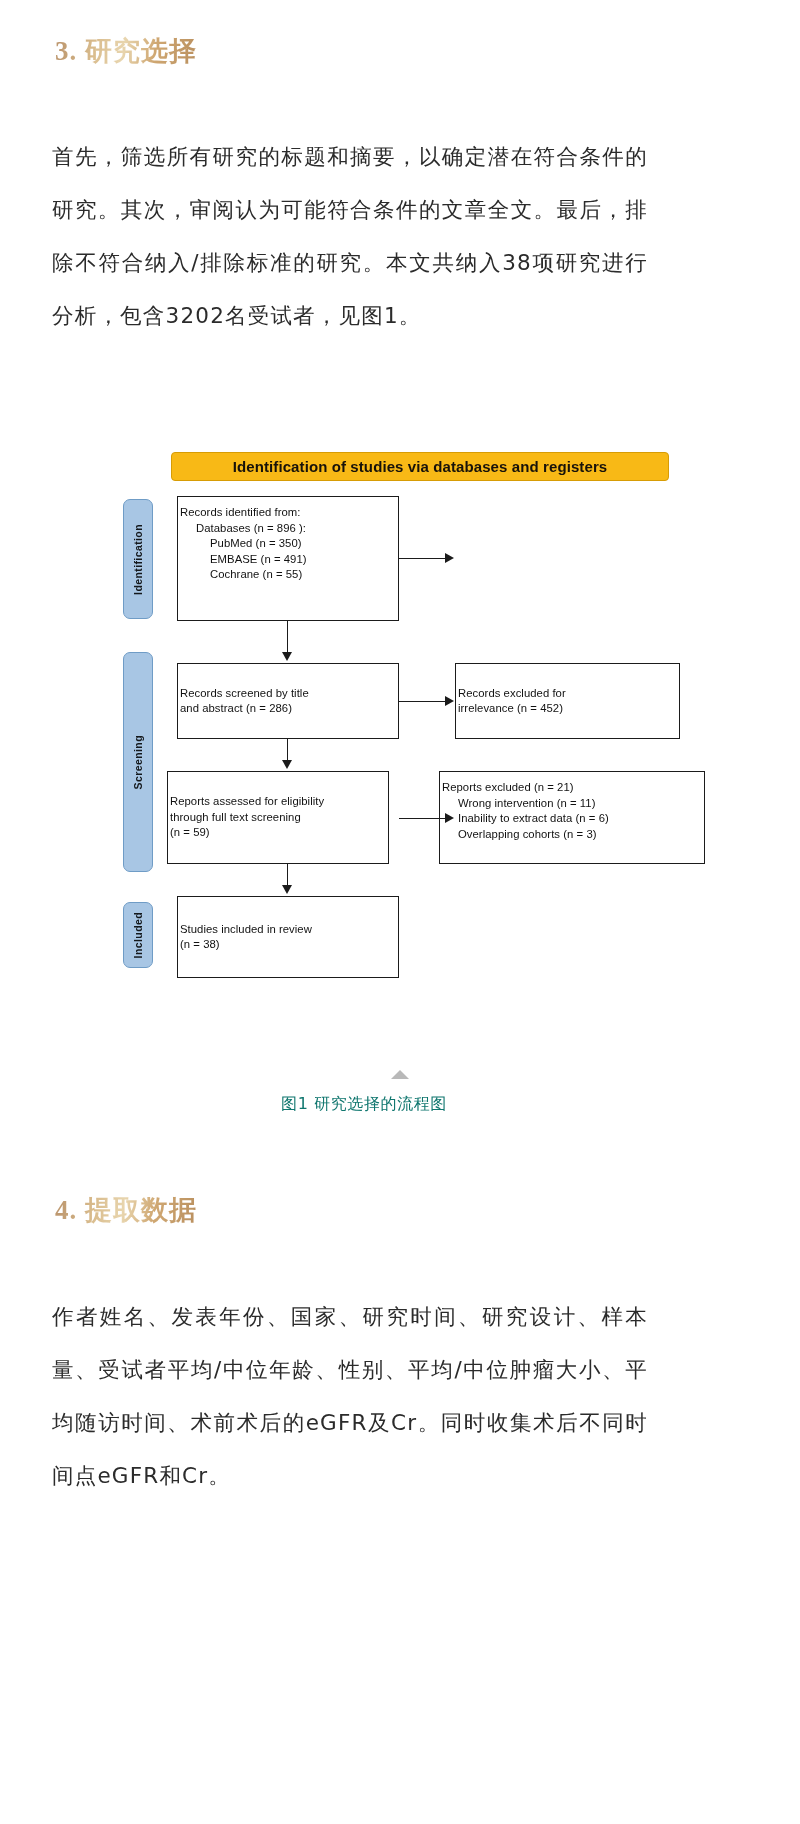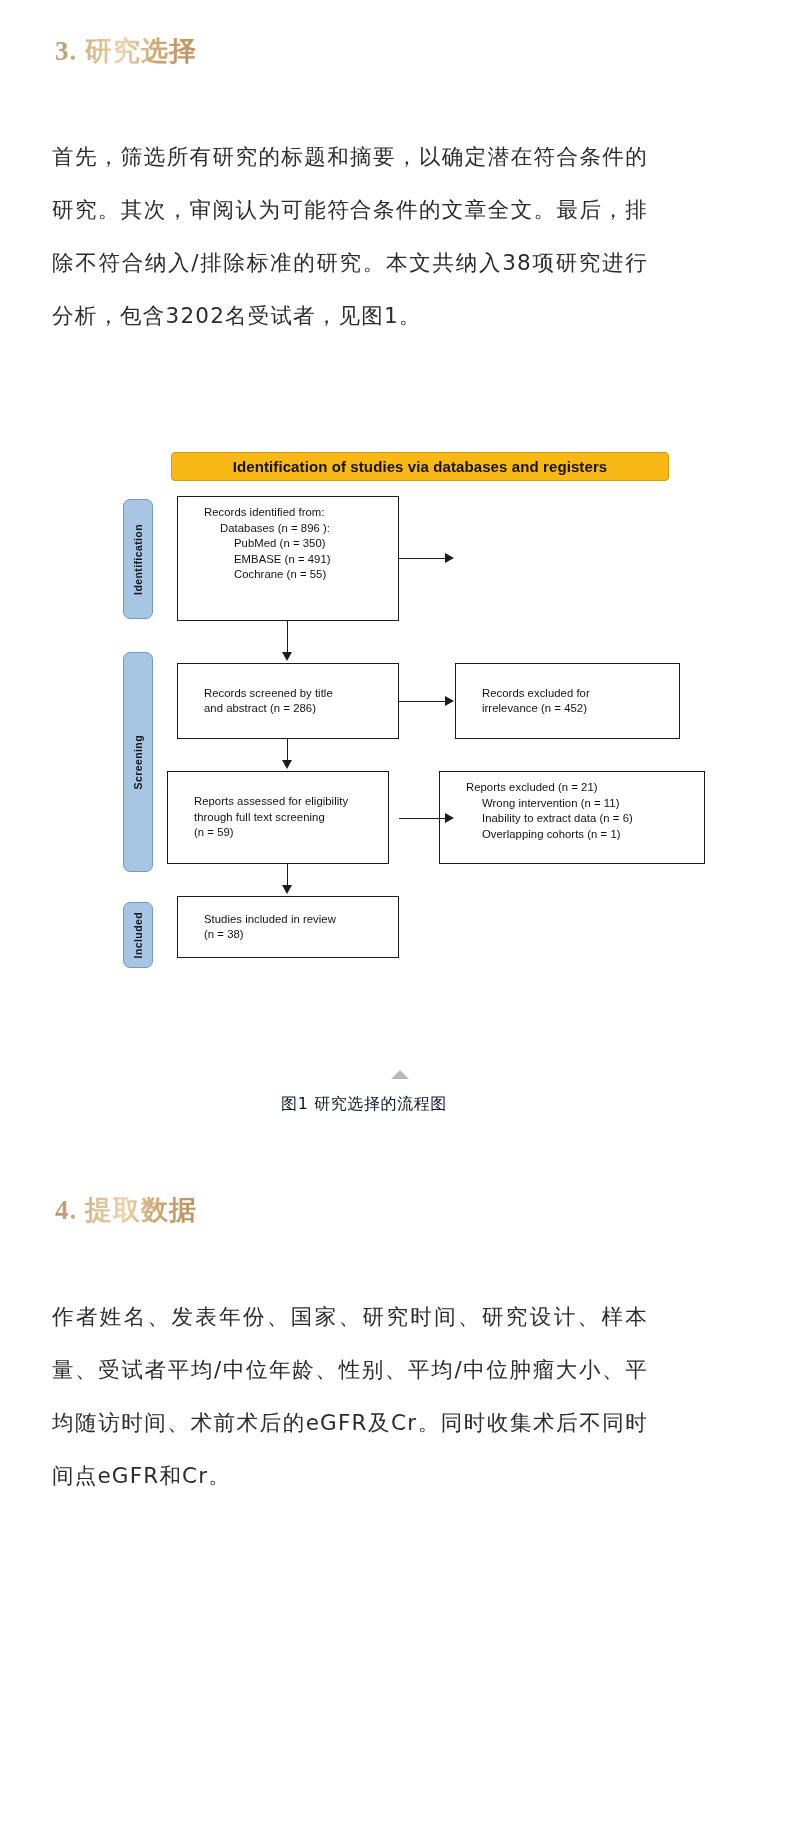--- a/index.html
+++ b/index.html
@@ -85,37 +85,37 @@
   }
   .stage-identification { left: 8px; top: 47px; height: 120px; }
   .stage-screening      { left: 8px; top: 200px; height: 220px; }
   .stage-included       { left: 8px; top: 450px; height: 66px; }
 
   
   .box {
     position: absolute;
     border: 1.6px solid #1b1b1b;
     background: #ffffff;
-    padding: 8px 26px;
+    padding: 8px 2px;
     font-size: 11.3px;
     line-height: 15.5px;
     color: #111;
     letter-spacing: .05px;
   }
   .box .ind1 { padding-left: 16px; display: block; }
   .box .ind2 { padding-left: 30px; display: block; }
   .box em { font-style: italic; }
 
   .box-identified { left: 62px; top: 44px;  width: 222px; height: 125px; }
   .box-removed    { left: 340px; top: 44px; width: 225px; height: 125px; }
   .box-screened   { left: 62px; top: 211px; width: 222px; height: 76px;  display:flex; align-items:center; }
   .box-excluded1  { left: 340px; top: 211px; width: 225px; height: 76px; display:flex; align-items:center;}
   .box-eligible   { left: 52px; top: 319px; width: 222px; height: 93px;  display:flex; align-items:center;}
   .box-excluded2  { left: 324px; top: 319px; width: 266px; height: 93px; }
-  .box-included   { left: 62px; top: 444px; width: 222px; height: 62px;  display:flex; align-items:center;}
+  .box-included   { left: 62px; top: 444px; width: 222px; height: 82px;  display:flex; align-items:center;}
 
   
   .ln { position: absolute; background: #1b1b1b; }
   .ln-h { height: 1.4px; }
   .ln-v { width: 1.4px; }
   .arrow-r {
     position: absolute;
     width: 0; height: 0;
     border-left: 9px solid #1b1b1b;
     border-top: 5.5px solid transparent;
@@ -135,21 +135,21 @@
     transform: translateX(-50%);
     width: 0; height: 0;
     border-bottom: 9px solid #b9b9b9;
     border-left: 9px solid transparent;
     border-right: 9px solid transparent;
   }
   .fig-caption {
     position: absolute; left: 0; top: 1094px; width: 728px;
     text-align: center;
     font-size: 16px;
-    color: #0f172a;
+    color: #0f766e;
     letter-spacing: .6px;
     font-family: "DejaVu Sans", "Liberation Sans", sans-serif;
   }
 </style>
 </head>
 <body>
 
 <div class="page">
 
   <h2 class="section-heading heading-1">3. 研究选择</h2>
@@ -202,21 +202,21 @@
           <span style="display:block">through full text screening</span>
           <span style="display:block">(n = 59)</span>
         </div>
       </div>
 
       <div class="box box-excluded2">
         <div>
           <span style="display:block">Reports excluded (n = 21)</span>
           <span class="ind1">Wrong intervention (n = 11)</span>
           <span class="ind1">Inability to extract data (n = 6)</span>
-          <span class="ind1">Overlapping cohorts (n = 1)</span>
+          <span class="ind1">Overlapping cohorts (n = 3)</span>
         </div>
       </div>
 
       <div class="box box-included">
         <div>
           <span style="display:block">Studies included in review</span>
           <span style="display:block">(n = 38)</span>
         </div>
       </div>
 

